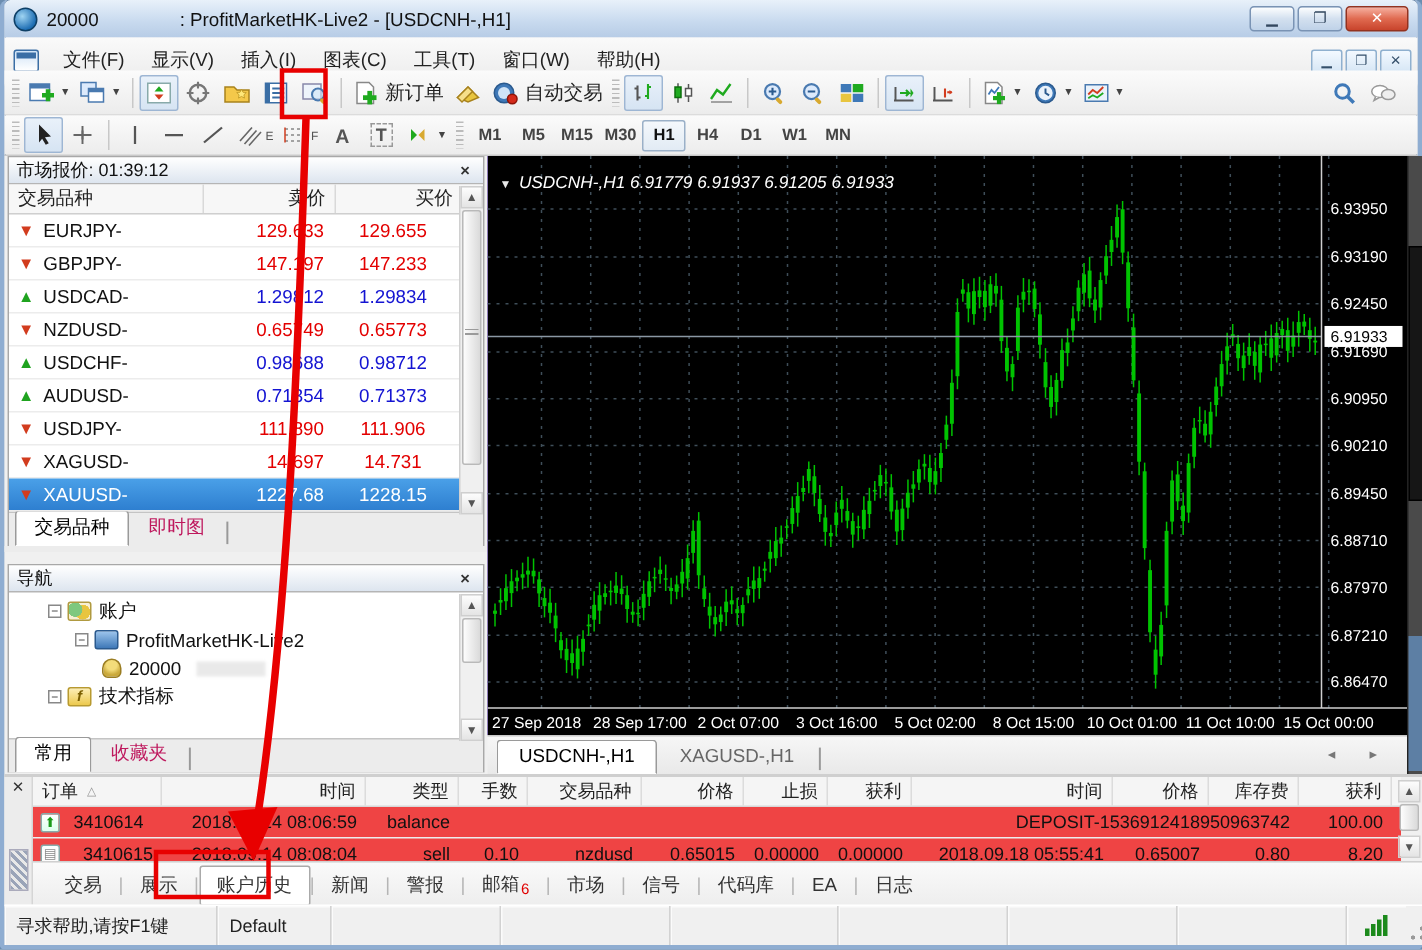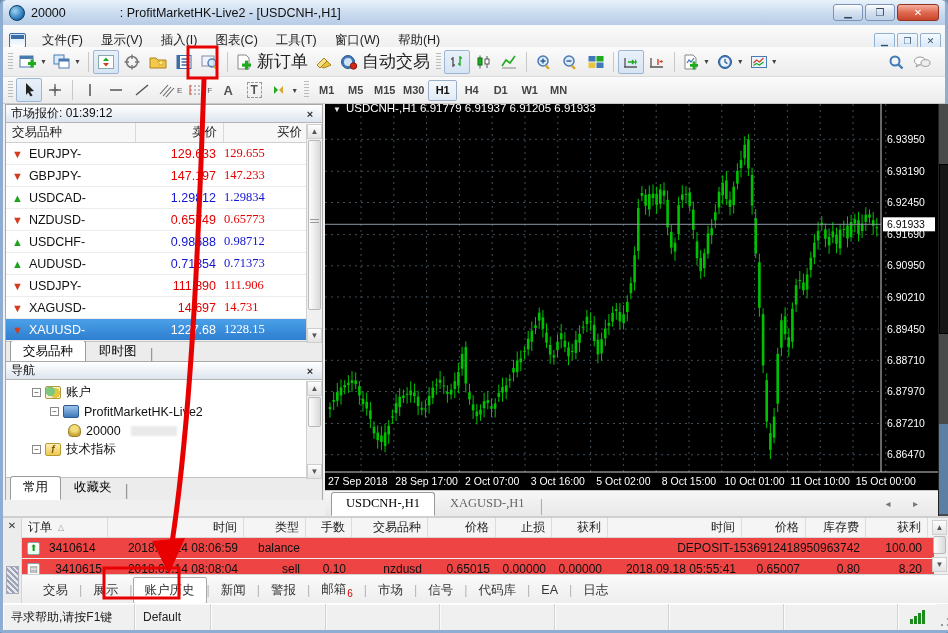--- a/index.html
+++ b/index.html
@@ -45,21 +45,21 @@
     display:flex; align-items:center; padding:0 2px; }
   .toolbar2 { position:absolute; left:0; top:77px; width:100%; height:27px;
     background:linear-gradient(#fbfbfb,#ececec); border-bottom:1px solid #c9c9c9;
     display:flex; align-items:center; padding:0 2px; }
   .grip { width:5px; height:18px; margin:0 3px;
     background:repeating-linear-gradient(180deg,#bbb 0 1px,transparent 1px 3px); }
   .tsep { width:1px; height:20px; background:#c8c8c8; margin:0 4px; }
   .tbtn { height:24px; min-width:26px; display:flex; align-items:center; justify-content:center;
     border:1px solid transparent; border-radius:2px; padding:0 2px; position:relative; }
   .tbtn.pressed { border-color:#9db6d4; background:linear-gradient(#e9f1fa,#d6e4f3); }
-  .tbtn .lbl { font-size:17px; color:#222; margin-left:4px; white-space:nowrap; }
+  .tbtn .lbl { font-size:13px; color:#222; margin-left:4px; white-space:nowrap; }
   .dd { font-size:7px; color:#444; margin-left:3px; }
   .tfbtn { height:21px; min-width:29px; display:flex; align-items:center; justify-content:center;
     font-size:11px; font-weight:bold; color:#444; border:1px solid transparent; border-radius:2px; }
   .tfbtn.active { border-color:#9ab0c8; background:linear-gradient(#f4f8fc,#e2ebf4); color:#111; }
   .toolbar-right { margin-left:auto; display:flex; align-items:center; margin-right:8px; }
 
   
   .left-col { position:absolute; left:0; top:104px; width:322px; height:412px; background:#f0f0f0; }
   .panel { position:absolute; left:2px; width:318px; border:1px solid #a8a8a8; background:#fff; }
   .panel-caption { height:18px; background:linear-gradient(#ffffff,#dde5ef);
@@ -70,33 +70,33 @@
   .mw-colhdr { height:20px; display:flex; border-bottom:1px solid #cfcfcf; background:#f7f7f7;
     font-size:12.5px; color:#222; }
   .mw-colhdr div { border-right:1px solid #d9d9d9; display:flex; align-items:center; padding:0 6px; }
   .mw-rows { position:relative; }
   .mw-row { height:22px; display:flex; align-items:center; border-bottom:1px solid #ececec;
     font-size:12.5px; }
   .mw-row.selected { background:linear-gradient(#4aa0e8,#2e7fd0); }
   .mw-row.selected .sym, .mw-row.selected .px { color:#fff !important; }
   .mw-sym { width:130px; padding-left:6px; display:flex; align-items:center; color:#111; }
   .mw-bid { width:88px; text-align:right; padding-right:8px; }
-  .mw-ask { width:84px; text-align:left; padding-right:8px;font-family:Liberation Serif, serif; }
+  .mw-ask { width:84px; text-align:center; padding-right:8px; }
   .arrow-up { color:#1fa31f; font-size:11px; margin-right:6px; }
   .arrow-dn { color:#d23c1e; font-size:11px; margin-right:6px; }
   .px.red { color:#e30000; } .px.blue { color:#1414d2; }
   .vscroll { position:absolute; right:0; top:0; width:16px; background:#f0f0f0;
     border-left:1px solid #d0d0d0; }
   .vs-arrow { height:15px; display:flex; align-items:center; justify-content:center; font-size:8px;
     color:#555; background:linear-gradient(#fdfdfd,#e4e4e4); border:1px solid #cfcfcf; }
   .vs-thumb { position:absolute; left:1px; width:13px; border:1px solid #b9b9b9; border-radius:2px;
     background:linear-gradient(90deg,#fdfdfd,#dadada); }
   .panel-tabs { height:23px; background:#ececec; border-top:1px solid #c4c4c4; display:flex;
     align-items:flex-end; padding-left:4px; }
-  .ptab { font-size:12.5px; color:#000000; padding:2px 12px 3px; border:1px solid transparent; }
+  .ptab { font-size:12.5px; color:#be185d; padding:2px 12px 3px; border:1px solid transparent; }
   .ptab.active { background:#fff; border-color:#9a9a9a; border-bottom-color:#fff; color:#000;
     border-radius:3px 3px 0 0; }
   .ptab-sep { color:#999; align-self:center; margin-top:4px; }
 
   
   .nav-tree { position:relative; font-size:12.5px; color:#111; padding-top:3px; }
   .nav-row { height:19px; display:flex; align-items:center; white-space:nowrap; }
   .expander { width:9px; height:9px; border:1px solid #888; background:#fff; font-size:8px;
     line-height:7px; text-align:center; color:#333; margin-right:4px; flex:0 0 auto; }
   .nicon { width:16px; height:13px; margin-right:5px; flex:0 0 auto; border-radius:2px; }
@@ -109,26 +109,26 @@
     border:1px solid #9a7d22; border-radius:50% 50% 30% 30%; width:13px; }
   .nicon.findicator { background:linear-gradient(#fdeeb5,#ecc94e); border:1px solid #b89a30;
     color:#7a5e00; font-size:10px; font-weight:bold; font-style:italic; text-align:center;
     line-height:12px; }
   .redact-smudge { display:inline-block; width:46px; height:10px; margin-left:10px;
     background:#e9e9e9; filter:blur(1px); }
 
   
   .chart-wrap { position:absolute; left:322px; top:104px; width:613px; height:386px;
     background:#8b5cf6; }
-  .chart-ohlc { position:absolute; left:330px; top:102px; font-size:11.5px; color:#fff;
-    white-space:nowrap; z-index:5; }
+  .chart-ohlc { position:absolute; left:330px; top:116px; font-size:11.5px; color:#fff;
+    white-space:nowrap; z-index:5;font-style:italic; }
   .chart-ohlc .tri { font-size:8px; margin-right:5px; color:#e8e8e8; }
   .chart-tabs { position:absolute; left:322px; top:490px; width:613px; height:26px;
     background:linear-gradient(#f6f6f6,#e9e9e9); border-top:1px solid #c9c9c9; display:flex;
-    align-items:flex-end; padding-left:6px;font-family:Liberation Serif, serif; }
+    align-items:flex-end; padding-left:6px; }
   .ctab { font-size:12.5px; color:#666; padding:3px 14px 4px; border:1px solid transparent; }
   .ctab.active { background:#fff; border-color:#9a9a9a; border-bottom-color:#fff;
     border-radius:3px 3px 0 0; color:#000; }
   .ctab-arrows { margin-left:auto; margin-right:10px; align-self:center; color:#777;
     font-size:10px; letter-spacing:10px; }
   .right-strip { position:absolute; left:935px; top:104px; width:13px; height:412px;
     background:#4a4a4a; border-left:1px solid #222; }
   .right-strip .dk { position:absolute; left:0; width:100%; }
 
   
@@ -534,21 +534,21 @@
       </div>
       <div class="panel-tabs" id="mw-tabs">
           <div class="ptab active">交易品种</div>
           <div class="ptab">即时图</div>
           <div class="ptab-sep">|</div>
         </div>
     </div>
 
     <div style="position:absolute;top:260px;left:0;width:100%;height:4px;background:#ececec;"></div>
 
-    <div class="panel" style="top:257px; height:139px;">
+    <div class="panel" style="top:272px; height:139px;">
       <div class="panel-caption">
         <span>导航</span>
         <span class="panel-close">×</span>
       </div>
       <div class="nav-tree" id="nav-tree" style="height:97px;">
           <div class="nav-row" style="padding-left: 26px;">
             <div class="expander">−</div>
             <div class="nicon accounts"></div>
             <span>账户</span>
           </div>
@@ -1026,21 +1026,21 @@
         <div class="tt-sep">|</div>
         <div class="term-tab">代码库</div>
         <div class="tt-sep">|</div>
         <div class="term-tab">EA</div>
         <div class="tt-sep">|</div>
         <div class="term-tab">日志</div>
       </div>
   </div>
 
   <div class="statusbar">
-    <div class="sb-cell" style="width:132px;">寻求帮助,请按F1键</div>
+    <div class="sb-cell" style="width:142px;">寻求帮助,请按F1键</div>
     <div class="sb-cell" style="width:76px;">Default</div>
     <div id="sb-empty" style="display:flex;flex:1;">
         <div class="sb-cell" style="flex: 1 1 0%;"></div>
         <div class="sb-cell" style="flex: 1 1 0%;"></div>
         <div class="sb-cell" style="flex: 1 1 0%;"></div>
         <div class="sb-cell" style="flex: 1 1 0%;"></div>
         <div class="sb-cell" style="flex: 1 1 0%;"></div>
         <div class="sb-cell" style="flex: 1 1 0%;"></div>
       </div>
     <div class="sb-cell" style="border-right:none;">

